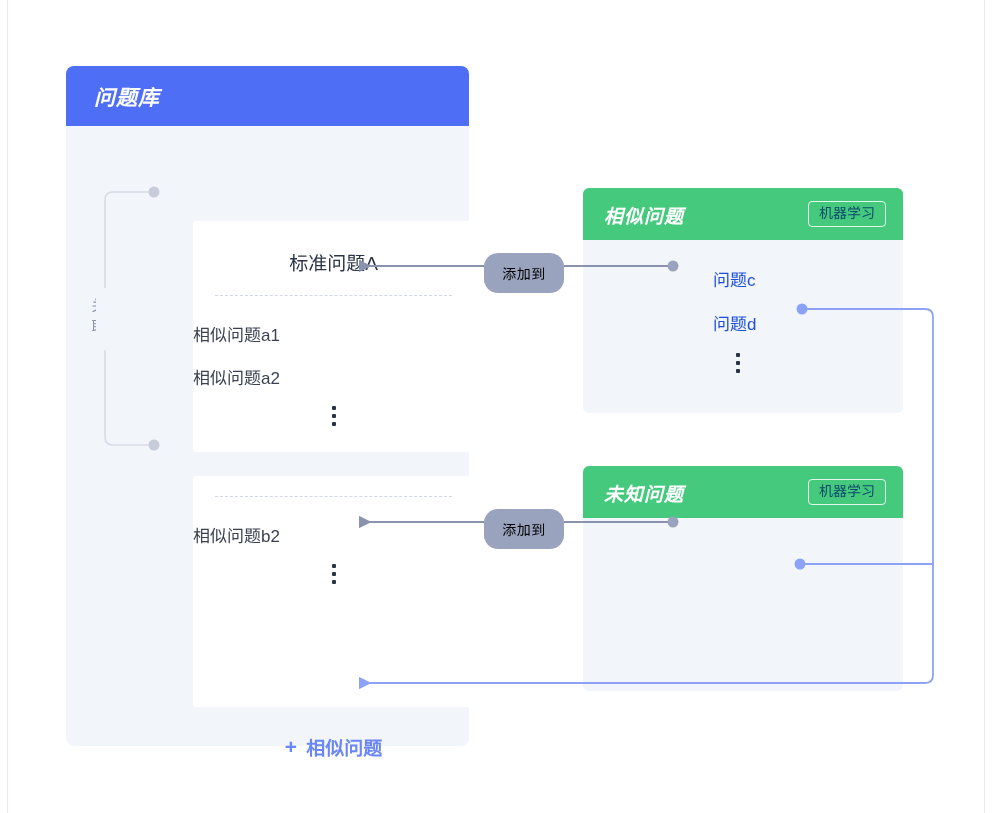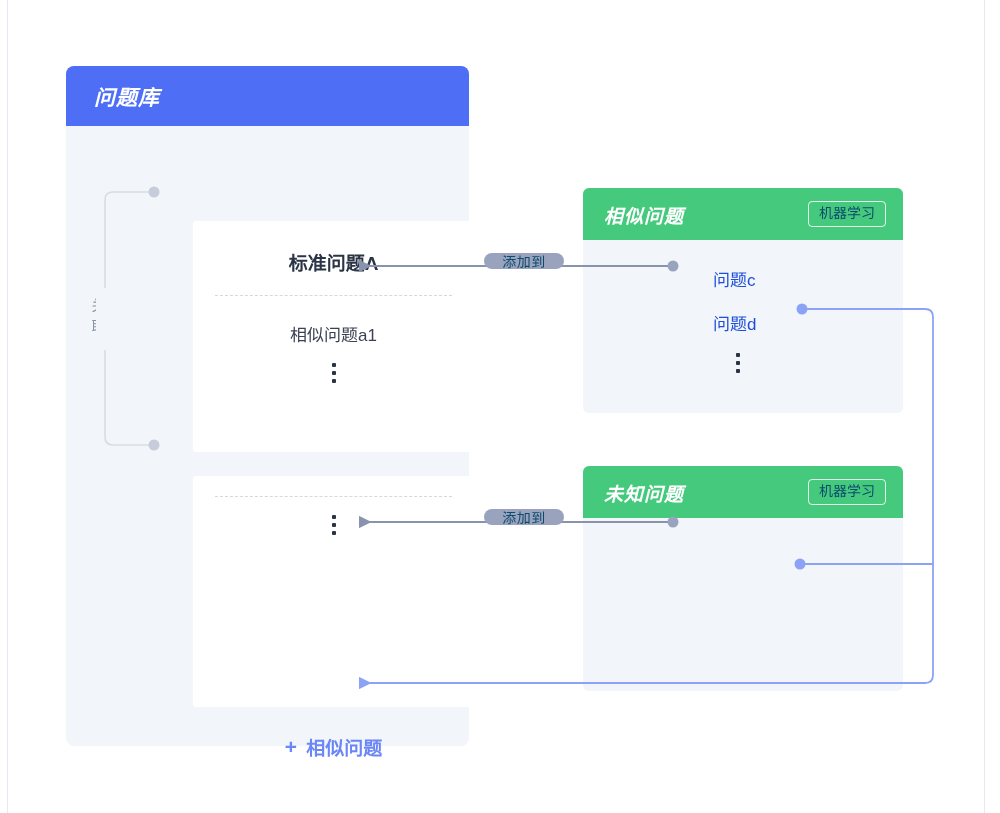--- a/index.html
+++ b/index.html
@@ -74,31 +74,30 @@
     background: #ffffff;
     border-radius: 3px;
   }
   #std-card-a { top: 155px; }
   #std-card-b { top: 410px; }
 
   .std-card .std-title {
     margin-top: 27px;
     text-align: center;
     font-size: 19px;
-    font-weight: 700;
+    font-weight: 400;
     color: #2b3445;
   }
   .std-card .divider {
     margin: 20px 22px 0 22px;
     border-top: 1px dashed #d3d9e3;
     height: 0;
   }
   .std-card .sim-list {
     margin-top: 18px;
-    text-align: center;
   }
   .std-card .sim-item {
     font-size: 17px;
     color: #3a4252;
     line-height: 43px;
   }
   .ellipsis-v {
     text-align: center;
     color: #2b3445;
     font-size: 16px;
@@ -204,24 +203,24 @@
     left: 0; top: 0;
     width: 1000px;
     height: 813px;
     pointer-events: none;
   }
 
   
   .addto-pill {
     position: absolute;
     width: 80px;
-    height: 16px;
+    height: 40px;
     background: #9aa3bd;
     border-radius: 14px;
-    color: #0c4a6e;
+    color: #000000;
     font-size: 14px;
     display: flex;
     align-items: center;
     justify-content: center;
     letter-spacing: .5px;
   }
   #addto-pill-1 { left: 484px; top: 253px; }
   #addto-pill-2 { left: 484px; top: 509px; }
 
   
@@ -248,31 +247,33 @@
 
     <header id="library-header">
       <div class="title">问题库</div>
     </header>
 
     <article class="std-card" id="std-card-a">
       <div class="std-title">标准问题A</div>
       <div class="divider"></div>
       <div class="sim-list">
         <div class="sim-item">相似问题a1</div>
+        <div class="sim-item">相似问题a2</div>
         <div class="ellipsis-v">
           <span></span>
             <span></span>
             <span></span>
         </div>
       </div>
     </article>
 
     <article class="std-card" id="std-card-b">
       <div class="divider"></div>
       <div class="sim-list">
+        <div class="sim-item">相似问题b2</div>
         <div class="ellipsis-v">
           <span></span>
             <span></span>
             <span></span>
         </div>
       </div>
     </article>
 
     <div id="new-question-btn">
       <span class="plus">+</span>

